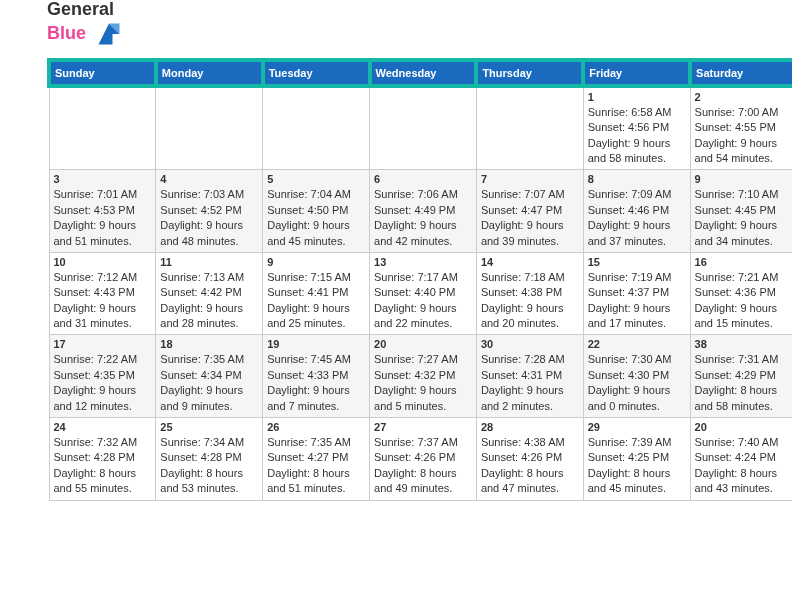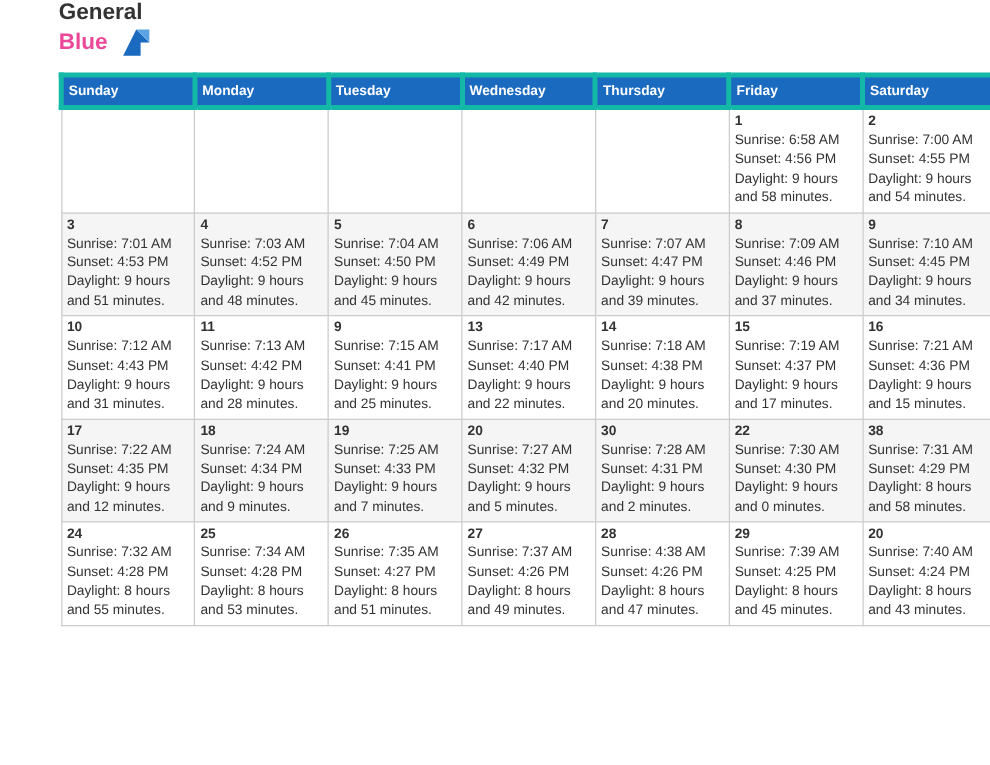--- a/index.html
+++ b/index.html
@@ -239,27 +239,27 @@
         </tr>
         <tr>
           <td>
             <span class="day-number">17</span>
             <div class="day-info">Sunrise: 7:22 AM
 Sunset: 4:35 PM
 Daylight: 9 hours and 12 minutes.</div>
           </td>
           <td>
             <span class="day-number">18</span>
-            <div class="day-info">Sunrise: 7:24 AM
+            <div class="day-info">Sunrise: 7:35 AM
 Sunset: 4:34 PM
 Daylight: 9 hours and 9 minutes.</div>
           </td>
           <td>
             <span class="day-number">19</span>
-            <div class="day-info">Sunrise: 7:25 AM
+            <div class="day-info">Sunrise: 7:45 AM
 Sunset: 4:33 PM
 Daylight: 9 hours and 7 minutes.</div>
           </td>
           <td>
             <span class="day-number">20</span>
             <div class="day-info">Sunrise: 7:27 AM
 Sunset: 4:32 PM
 Daylight: 9 hours and 5 minutes.</div>
           </td>
           <td>

